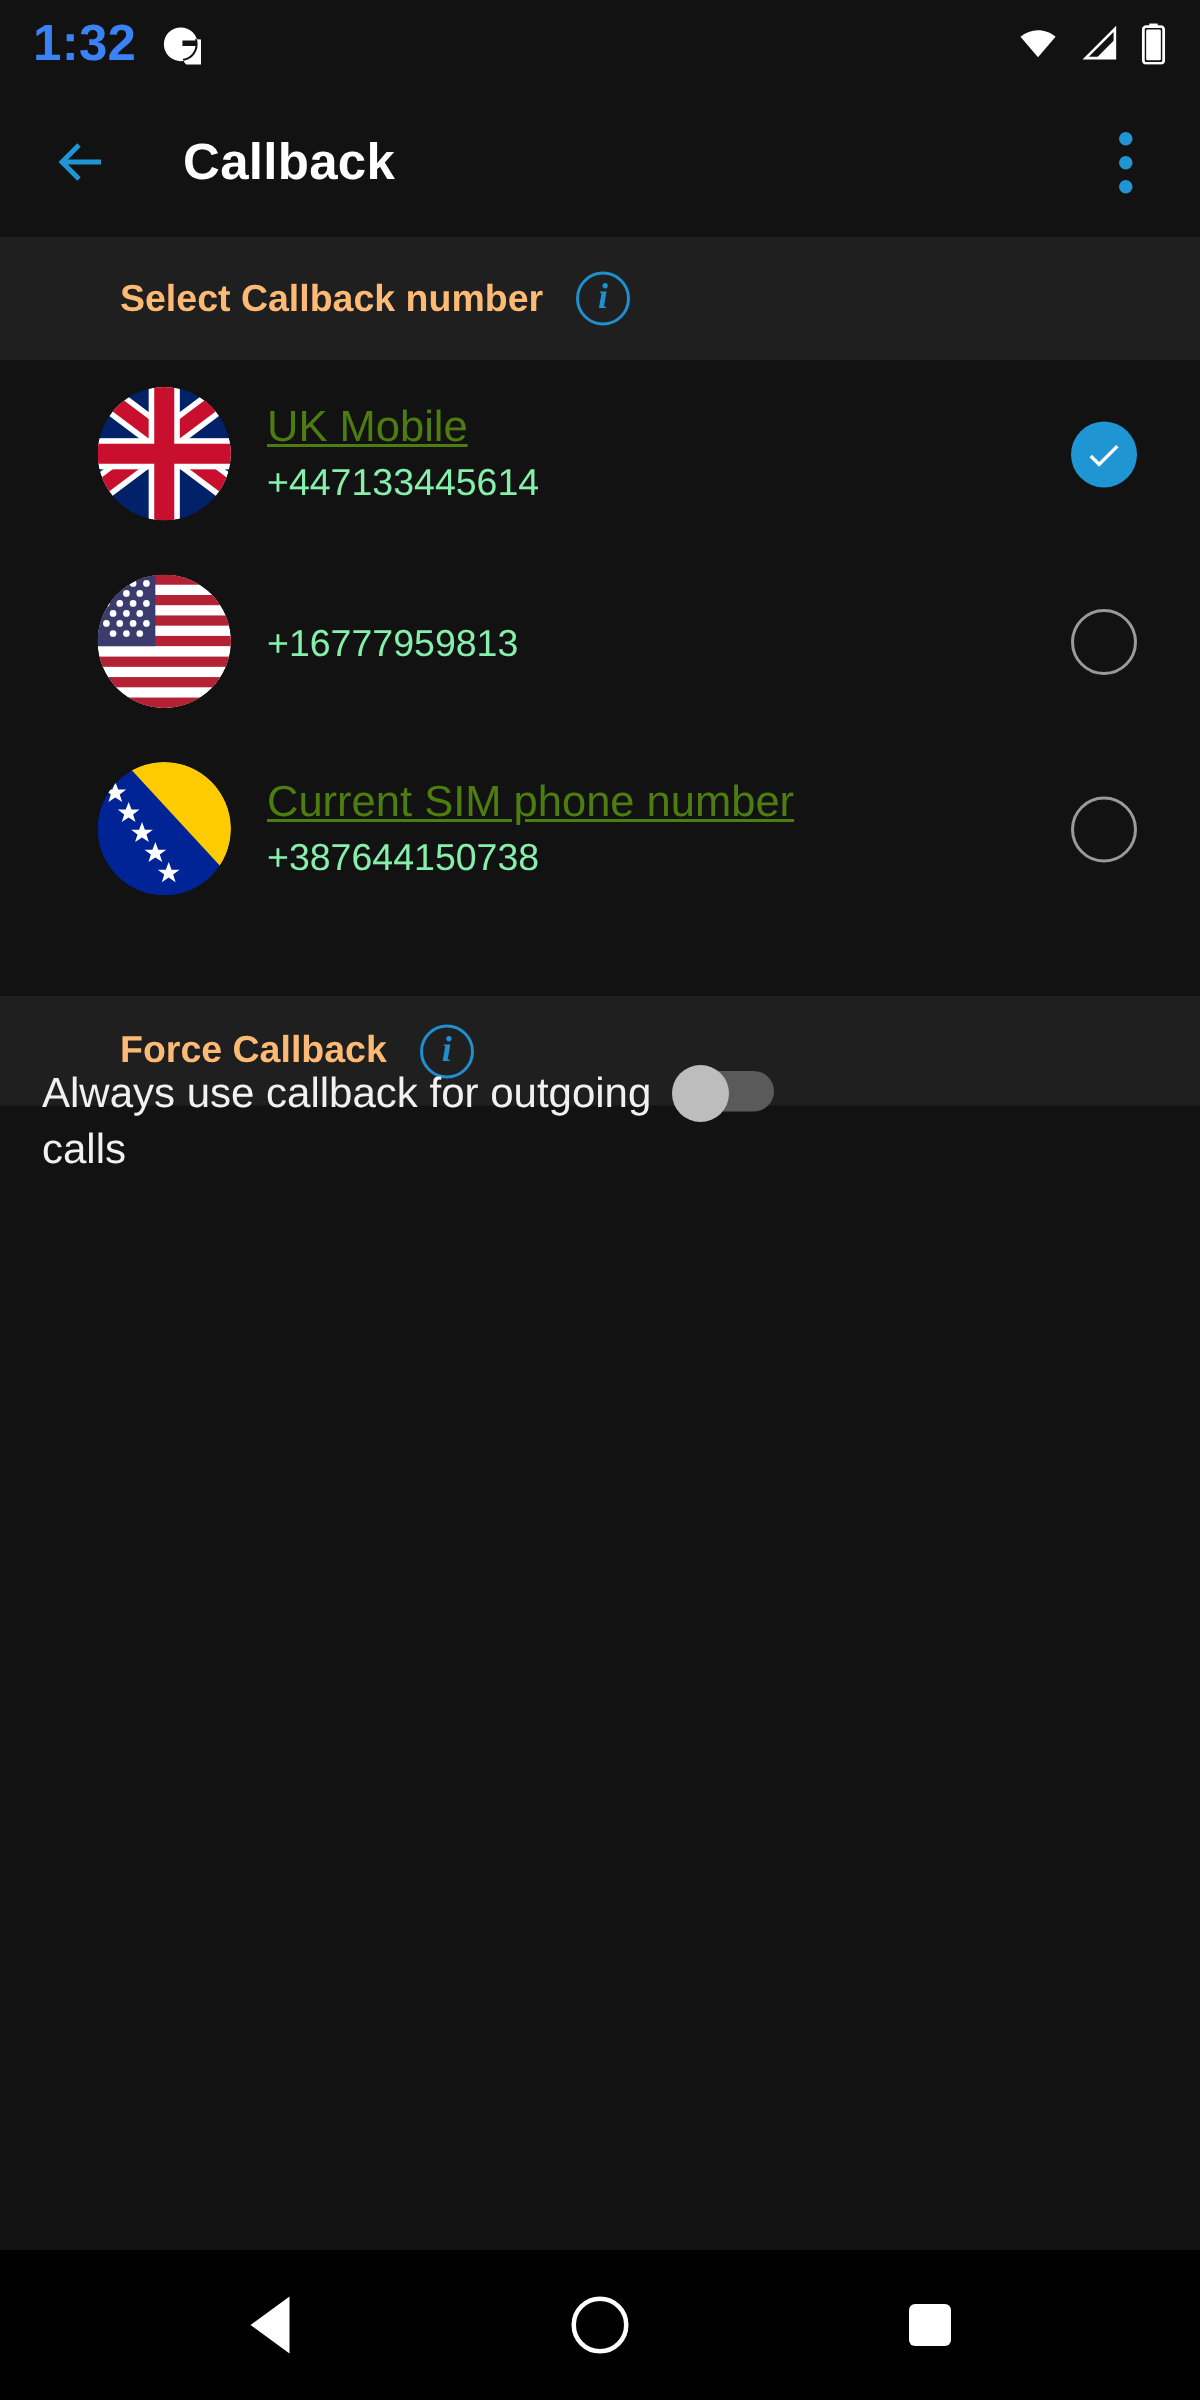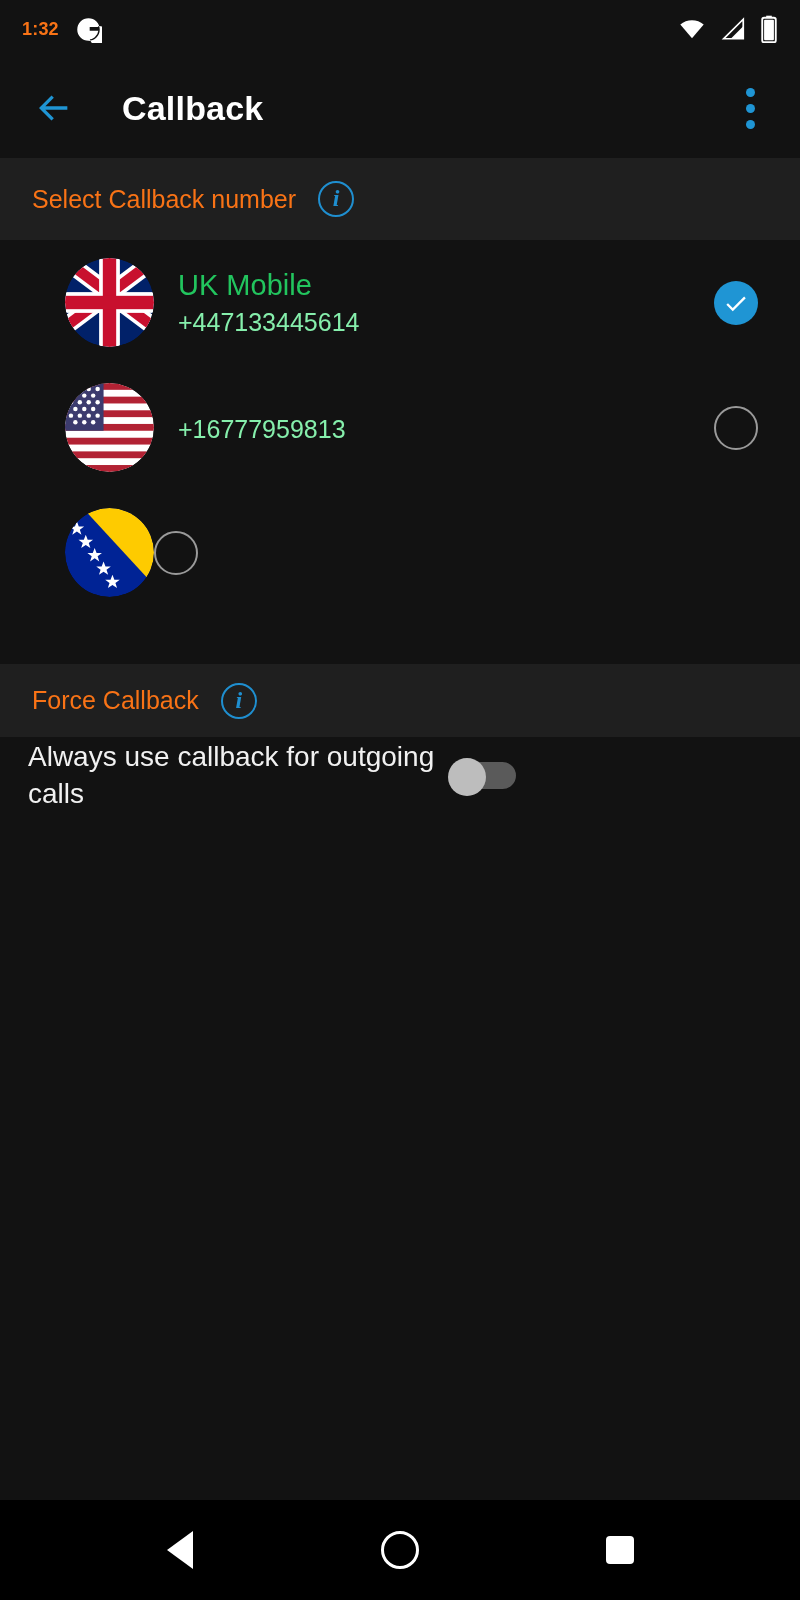--- a/index.html
+++ b/index.html
@@ -30,22 +30,22 @@
     justify-content: space-between;
     padding: 0 22px;
     box-sizing: border-box;
   }
   .status-left {
     display: flex;
     align-items: center;
     gap: 16px;
   }
   .clock {
-    color: #f97316;
-    font-size: 18px;
+    color: #3b82f6;
+    font-size: 34px;
     font-weight: bold;
     letter-spacing: .2px;
   }
   .notif-g {
     width: 27px; height: 27px;
     position: relative;
   }
   .status-right {
     display: flex;
     align-items: center;
@@ -99,23 +99,24 @@
     position: absolute;
     left: 0;
     width: 800px;
     background: #1f1f1f;
     display: flex;
     align-items: center;
     padding-left: 32px;
     box-sizing: border-box;
   }
   .section-title {
-    color: #f97316;
+    color: #fdba74;
     font-size: 25px;
-    font-weight: normal;
+    font-weight: bold;
+    margin-left: 48px;
   }
   .info-icon {
     width: 36px; height: 36px;
     border: 2.5px solid #1f8fd0;
     border-radius: 50%;
     margin-left: 22px;
     display: flex;
     align-items: center;
     justify-content: center;
     box-sizing: border-box;
@@ -155,23 +156,24 @@
     overflow: hidden;
     flex: 0 0 auto;
     position: relative;
   }
   .row-text {
     margin-left: 24px;
     flex: 1;
     min-width: 0;
   }
   .row-title {
-    color: #22c55e;
+    color: #4d7c0f;
     font-size: 29px;
     line-height: 36px;
+    text-decoration: underline;
   }
   .row-sub {
     color: #86efac;
     font-size: 25px;
     line-height: 34px;
     margin-top: 2px;
   }
   .radio {
     width: 44px; height: 44px;
     border-radius: 50%;
@@ -190,21 +192,20 @@
     border: none;
     background: #1f95d4;
   }
 
   
   .toggle-row {
     position: absolute;
     left: 0;
     width: 800px;
     display: flex;
-    align-items: center;
     padding: 0 42px 0 28px;
     box-sizing: border-box;
     cursor: pointer;
   }
   .toggle-label {
     color: #f1f1f1;
     font-size: 28px;
     line-height: 37px;
     max-width: 420px;
     flex: 1;
@@ -413,20 +414,24 @@
               <polygon points="8,9 9.3,12.4 12.9,12.4 10,14.6 11.1,18 8,15.9 4.9,18 6,14.6 3.1,12.4 6.7,12.4"></polygon>
               <polygon points="14,18 15.3,21.4 18.9,21.4 16,23.6 17.1,27 14,24.9 10.9,27 12,23.6 9.1,21.4 12.7,21.4"></polygon>
               <polygon points="20,27 21.3,30.4 24.9,30.4 22,32.6 23.1,36 20,33.9 16.9,36 18,32.6 15.1,30.4 18.7,30.4"></polygon>
               <polygon points="26,36 27.3,39.4 30.9,39.4 28,41.6 29.1,45 26,42.9 22.9,45 24,41.6 21.1,39.4 24.7,39.4"></polygon>
               <polygon points="32,45 33.3,48.4 36.9,48.4 34,50.6 35.1,54 32,51.9 28.9,54 30,50.6 27.1,48.4 30.7,48.4"></polygon>
               <polygon points="3,2 3.9,4.3 6.3,4.3 4.4,5.8 5.1,8 3,6.7 0.9,8 1.6,5.8 -0.3,4.3 2.1,4.3"></polygon>
             </g>
           </g>
         </svg>
       </div>
+      <div class="row-text">
+        <div class="row-title">Current SIM phone number</div>
+        <div class="row-sub">+387644150738</div>
+      </div>
       <div class="radio off"></div>
     </div>
   </div>
 
   <div class="section-header" style="top:664px; height:73px;">
     <div class="section-title">Force Callback</div>
     <div class="info-icon">
       <span>i</span>
     </div>
   </div>

